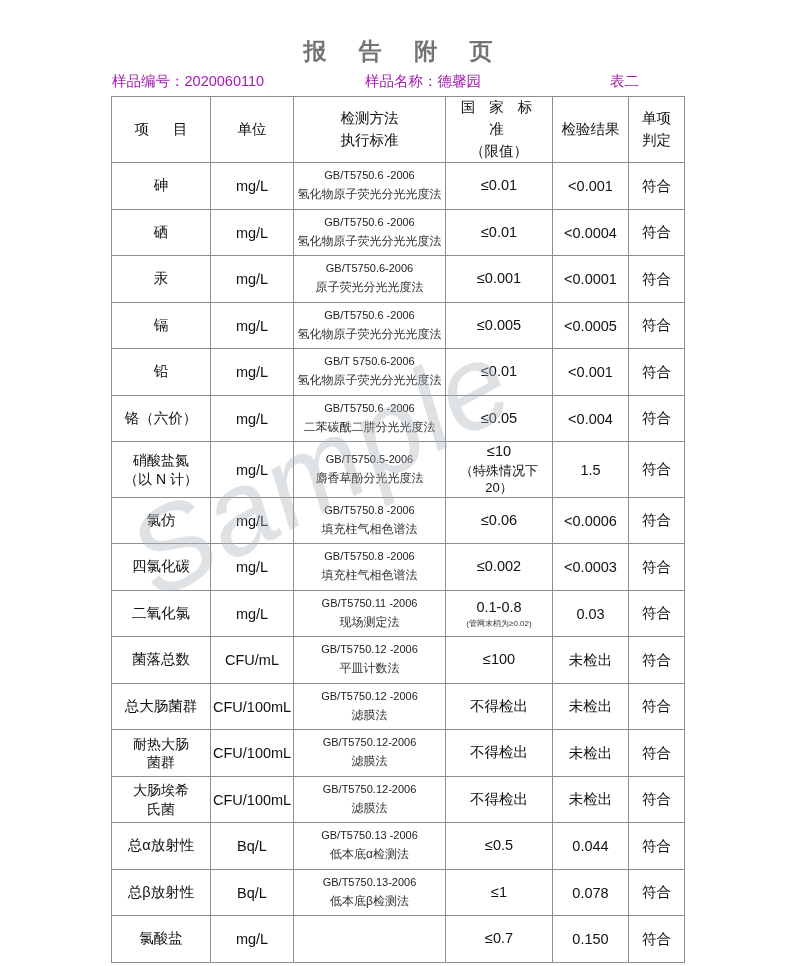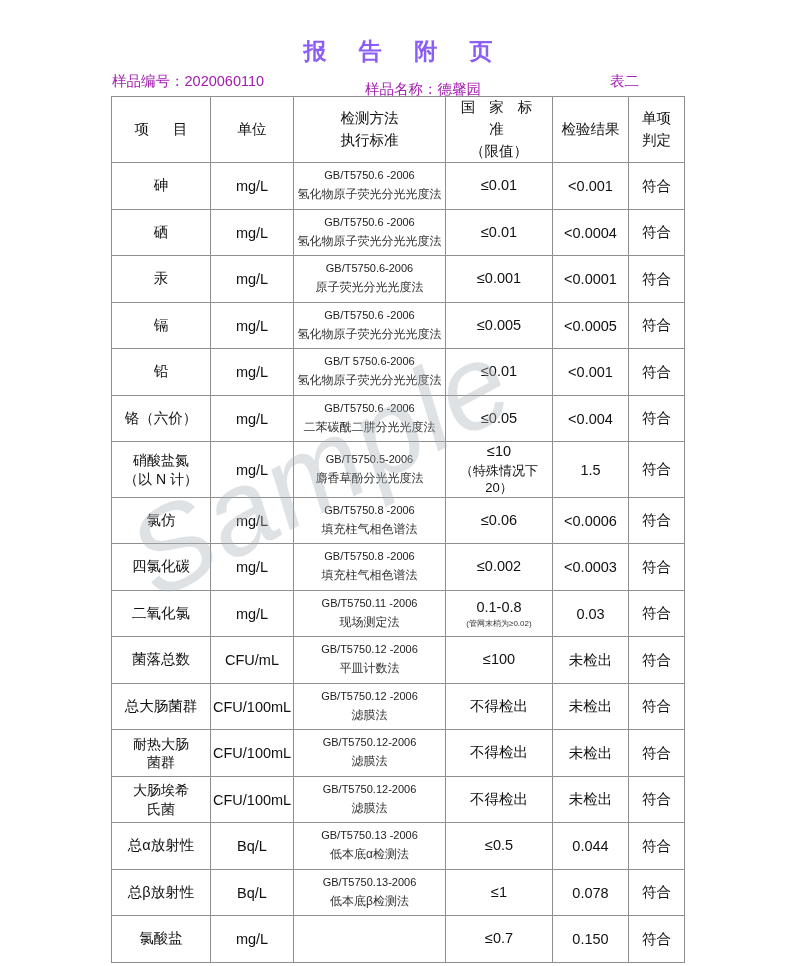--- a/index.html
+++ b/index.html
@@ -47,21 +47,21 @@
   .doc-title {
     position: absolute;
     top: 36px;
     left: 0;
     width: 796px;
     text-align: center;
     font-size: 23px;
     font-weight: bold;
     letter-spacing: 13px;
     text-indent: 13px;
-    color: #8b5cf6;
+    color: #737373;
     z-index: 2;
   }
 
   
   .meta-row {
     position: absolute;
     top: 72px;
     left: 112px;
     width: 572px;
     height: 22px;
@@ -71,21 +71,21 @@
   }
   .meta-sample-no {
     position: absolute;
     left: 0;
     top: 0;
     white-space: nowrap;
   }
   .meta-sample-name {
     position: absolute;
     left: 253px;
-    top: 8px;
+    top: 0;
     white-space: nowrap;
     text-align: right;
   }
   .meta-table-no {
     position: absolute;
     left: 498px;
     top: 0;
     white-space: nowrap;
   }
 

